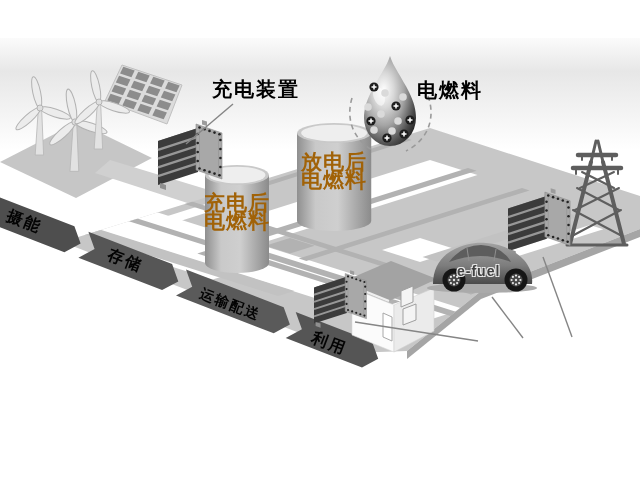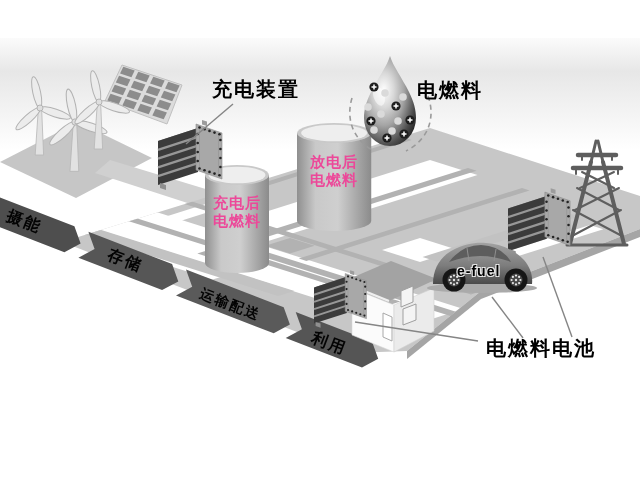--- a/index.html
+++ b/index.html
@@ -1,27 +1,27 @@
 <!DOCTYPE html>
 <html><head>
 <meta charset="utf-8">
 <style>
   html,body{margin:0;padding:0;background:#fff;}
   .stage{position:relative;width:640px;height:480px;overflow:hidden;background:#fff;
          font-family:"Liberation Sans","DejaVu Sans",sans-serif;}
   .stage svg{position:absolute;left:0;top:0;}
   .lbl{position:absolute;color:#000;font-weight:bold;white-space:nowrap;}
   .lbl-big{font-size:20px;letter-spacing:2px;}
-  .tank-lbl{position:absolute;text-align:center;font-weight:bold;font-size:15px;
-            line-height:18px;color:#ec4899;letter-spacing:1px;}
+  .tank-lbl{position:absolute;text-align:center;font-weight:bold;font-size:21px;
+            line-height:18px;color:#a16207;letter-spacing:1px;}
   .tank-lbl span{display:block;}
   .ribbon-lbl{position:absolute;transform:translate(-50%,-50%) rotate(21deg);
               font-weight:bold;color:#030303;letter-spacing:2px;}
   .r16{font-size:16px;} .r14{font-size:14px;}
-  .car-badge{position:absolute;font-weight:bold;font-size:14px;color:#000000;letter-spacing:1px;
+  .car-badge{position:absolute;font-weight:bold;font-size:14px;color:#404040;letter-spacing:1px;
              text-shadow:-1px -1px 0 #e8e8e8,1px -1px 0 #e8e8e8,-1px 1px 0 #e8e8e8,1px 1px 0 #e8e8e8;}
 </style>
 </head>
 <body>
 
 <div class="stage">
 
 <svg width="640" height="480" viewBox="0 0 640 480">
   <defs>
     <linearGradient id="bgBand" x1="0" y1="0" x2="0" y2="1">
@@ -297,20 +297,19 @@
   <span>电燃料</span>
 </div>
 
 <div class="tank-lbl" style="left:296px;top:153px;width:76px;">
   <span>放电后</span>
   <span>电燃料</span>
 </div>
 
 <div class="car-badge" style="left:457px;top:263px;">e-fuel</div>
 
-<div class="lbl lbl-big" style="left:486px;top:335px;">电燃料电池</div>
 
 <div class="ribbon-lbl r16" style="left:24px;top:222px;">摄能</div>
 <div class="ribbon-lbl r16" style="left:125px;top:261px;">存储</div>
 <div class="ribbon-lbl r14" style="left:230px;top:305px;">运输配送</div>
 <div class="ribbon-lbl r16" style="left:329px;top:344px;">利用</div>
 
 </div>
 
 </body></html>

